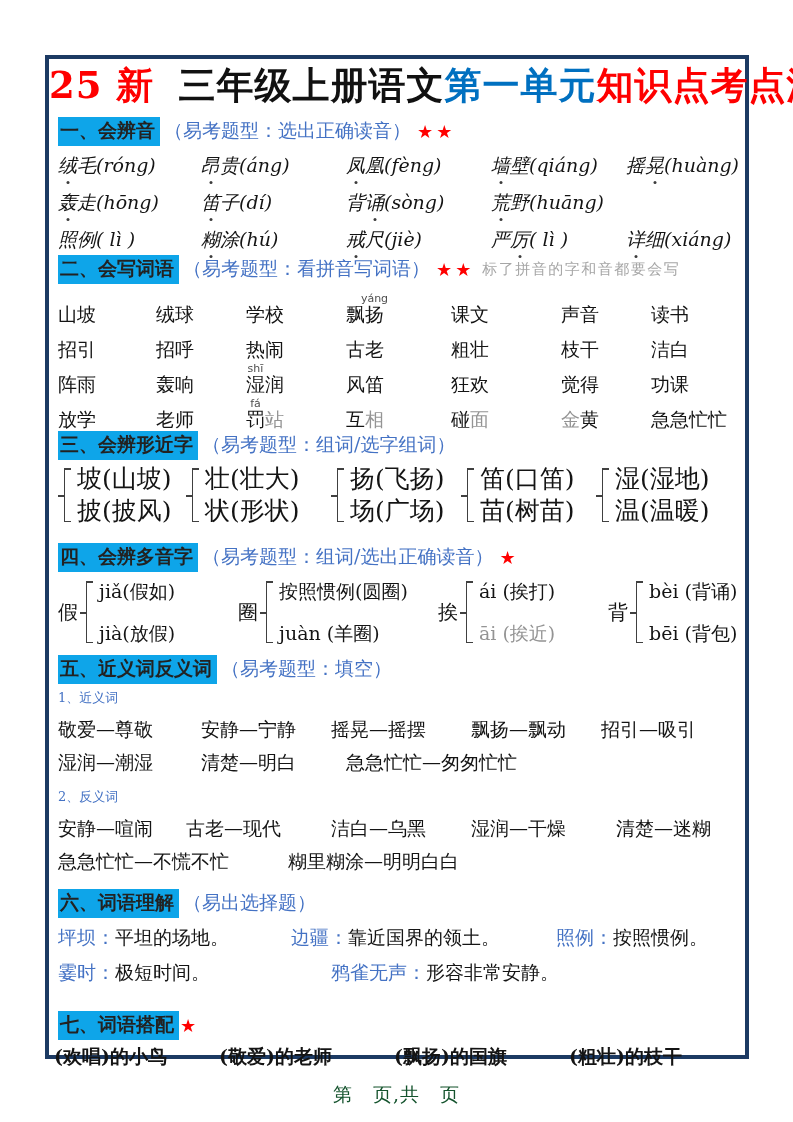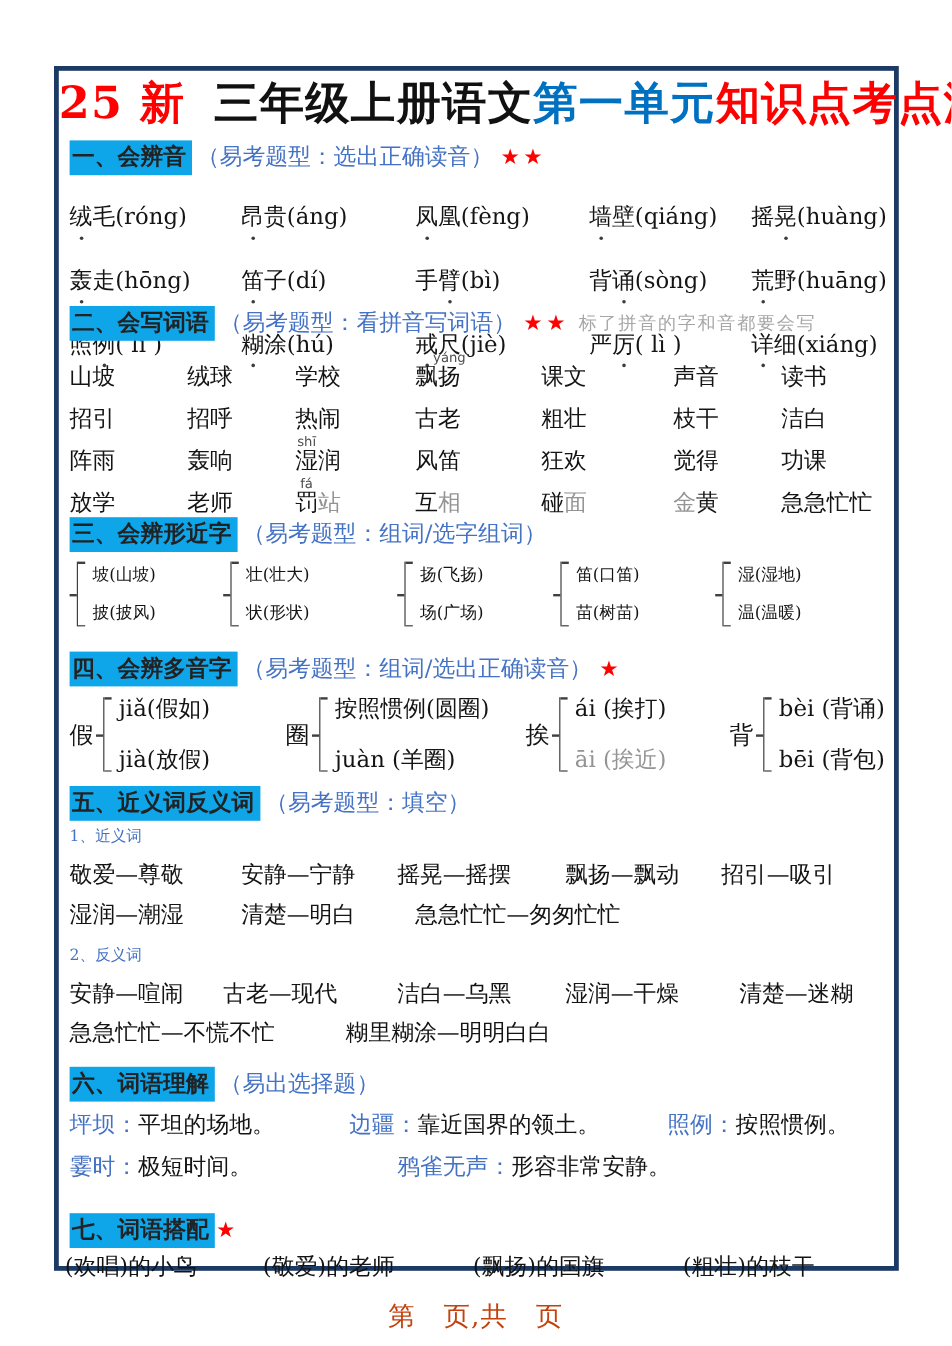--- a/index.html
+++ b/index.html
@@ -16,32 +16,32 @@
 
   
   .shead{display:flex;align-items:center;height:28px;font-size:19px;white-space:nowrap;}
   .hl{background:#0ea5e9;padding:1px 5px 2px 2px;font-weight:700;color:#222;}
   .hint{color:#4472c4;margin-left:4px;}
   .stars{color:#ff0000;font-size:18px;letter-spacing:3px;margin-left:6px;font-family:"DejaVu Sans",sans-serif;}
   .star-tight{margin-left:1px;}
   .note{color:#a6a6a6;font-size:15px;margin-left:8px;letter-spacing:1.5px;}
 
   .grid{display:grid;font-size:19px;line-height:33px;white-space:nowrap;}
-  .g1{grid-template-columns:143px 145px 145px 135px 1fr;margin-top:20px;}
+  .g1{grid-template-columns:143px 145px 145px 135px 1fr;margin-top:4px;font-style:italic;}
   .g2{grid-template-columns:98px 90px 100px 105px 110px 90px 1fr;line-height:35px;}
   .g2wrap{margin-top:14px;}
   .g3{grid-template-columns:128px 145px 130px 135px 1fr;margin-top:7px;}
   .g4{grid-template-columns:180px 200px 170px 1fr;margin-top:8px;}
   .g5a{grid-template-columns:143px 130px 140px 130px 1fr;}
   .g5b{grid-template-columns:143px 145px 1fr;}
   .g5c{grid-template-columns:128px 145px 140px 145px 1fr;}
   .g5d{grid-template-columns:230px 1fr;}
   .g6a{grid-template-columns:233px 265px 1fr;line-height:35px;}
   .g6b{grid-template-columns:233px 1fr;line-height:35px;gap:40px;}
-  .g7{grid-template-columns:165px 175px 175px 1fr;line-height:31px;}
+  .g7{grid-template-columns:165px 175px 175px 1fr;line-height:31px;font-weight:bold;}
 
   .sub{color:#4472c4;font-size:13px;line-height:30px;}
 
   
   .k{position:relative;display:inline-block;}
   .k::after{content:"";position:absolute;left:50%;transform:translateX(-50%);
             bottom:-2px;width:3px;height:3px;border-radius:50%;background:#3c3c3c;}
 
   
   .pc{display:inline-block;position:relative;line-height:inherit;}
@@ -50,29 +50,29 @@
        font-family:"DejaVu Sans",sans-serif;}
   .gray{color:#949494;}
 
   
   .fgroup{display:flex;}
   .brk{position:relative;width:9px;margin:2px 3px 2px 6px;border-left:1.5px solid #404040;}
   .brk::before,.brk::after{content:"";position:absolute;left:0;width:6px;height:1.5px;background:#404040;}
   .brk::before{top:0;} .brk::after{bottom:0;}
   .brk i{position:absolute;left:-7px;top:50%;width:6px;height:1.5px;background:#404040;}
   .fcol{display:flex;flex-direction:column;justify-content:space-between;
-        height:58px;font-size:14px;line-height:26px;white-space:nowrap;}
+        height:58px;font-size:25px;line-height:26px;white-space:nowrap;}
   .mgroup{display:flex;align-items:center;font-size:19px;white-space:nowrap;}
   .mchar{font-size:20px;margin-right:2px;}
   .brk.tall{height:62px;align-self:center;}
   .mcol{display:flex;flex-direction:column;justify-content:space-between;height:66px;line-height:24px;}
 
   .kv .t{color:#4472c4;}
   .footer{position:absolute;left:0;right:0;top:1082px;text-align:center;
-          font-size:22px;color:#c2410c;letter-spacing:1px;}
+          font-size:19px;color:#14532d;letter-spacing:1px;}
 </style>
 </head>
 <body>
 
 <div class="page">
   <div class="frame">
 
     <div class="title">
       <span class="t-red">25 新</span><span class="t-black">三年级上册语文</span><span class="t-blue">第一单元</span><span class="t-red">知识点考点汇总</span>
     </div>
@@ -86,21 +86,20 @@
       <div class="grid g1">
         <span><span></span><span class="k">绒</span><span>毛(róng)</span></span>
         <span><span></span><span class="k">昂</span><span>贵(áng)</span></span>
         <span><span></span><span class="k">凤</span><span>凰(fèng)</span></span>
         <span><span></span><span class="k">墙</span><span>壁(qiáng)</span></span>
         <span><span>摇</span><span class="k">晃</span><span>(huàng)</span></span>
       </div>
       <div class="grid g1">
         <span><span></span><span class="k">轰</span><span>走(hōng)</span></span>
         <span><span></span><span class="k">笛</span><span>子(dí)</span></span>
-        <span><span>手</span><span class="k">臂</span><span>(bì)</span></span>
         <span><span>背</span><span class="k">诵</span><span>(sòng)</span></span>
         <span><span></span><span class="k">荒</span><span>野(huāng)</span></span>
       </div>
       <div class="grid g1">
         <span><span>照</span><span class="k">例</span><span>( lì )</span></span>
         <span><span></span><span class="k">糊</span><span>涂(hú)</span></span>
         <span><span></span><span class="k">戒</span><span>尺(jiè)</span></span>
         <span><span>严</span><span class="k">厉</span><span>( lì )</span></span>
         <span><span></span><span class="k">详</span><span>细(xiáng)</span></span>
       </div>

